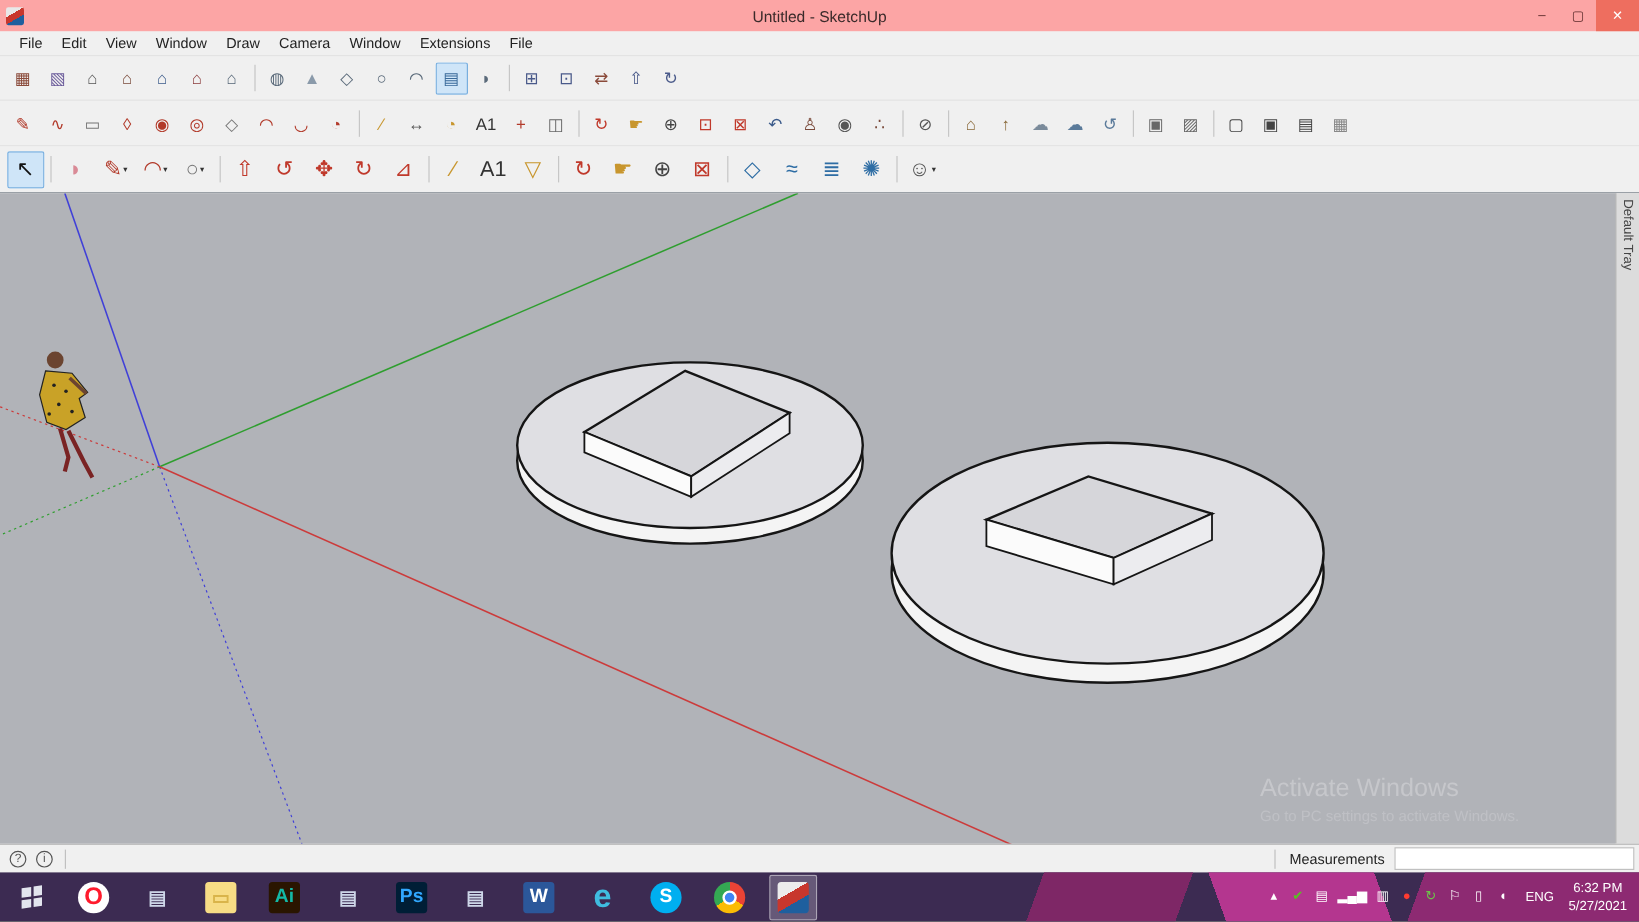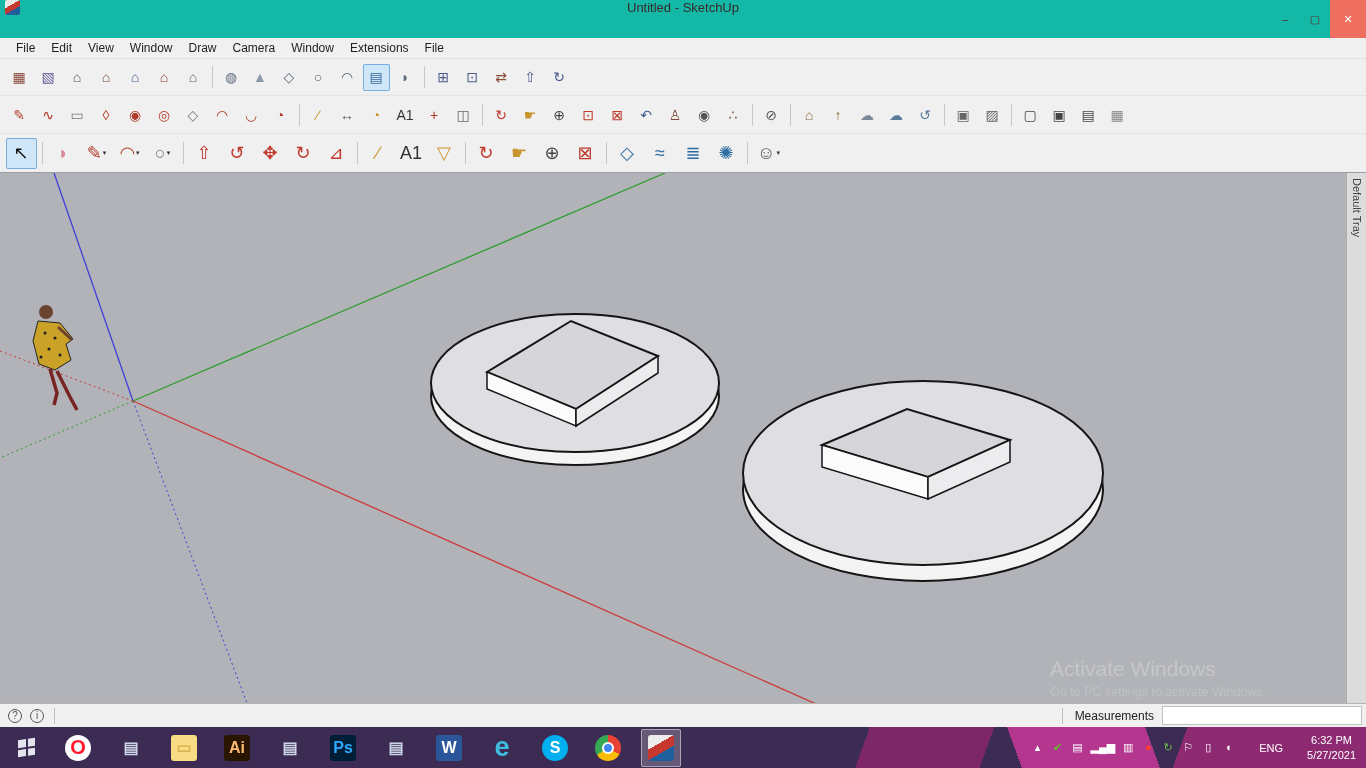--- a/index.html
+++ b/index.html
@@ -1,21 +1,21 @@
 <!DOCTYPE html>
 <html><head>
 <meta charset="utf-8">
 <style>
   * { margin:0; padding:0; box-sizing:border-box; }
   html,body { width:1366px; height:768px; overflow:hidden; }
   body { font-family:"Liberation Sans", sans-serif; background:#000; }
   .screen { width:1366px; height:768px; display:flex; flex-direction:column; background:#f0f0f0; }
 
   
-  .titlebar { height:38px; background:#14b8a6; display:flex; position:relative; flex:0 0 auto; }
+  .titlebar { height:26px; background:#fca5a5; display:flex; align-items:center; position:relative; flex:0 0 auto; }
   .app-icon { width:15px; height:15px; margin-left:5px; border-radius:2px; z-index:2;
               background:linear-gradient(150deg,#e8e8e8 0 36%, #c8372d 36% 62%, #1e5f9e 62%); }
   .win-title { position:absolute; left:0; right:0; text-align:center; font-size:13px; color:#3a2a2a; }
   .win-controls { margin-left:auto; display:flex; height:100%; z-index:2; }
   .winbtn { width:30px; height:100%; display:flex; align-items:center; justify-content:center;
             font-size:11px; color:#5a2a2a; }
   .winbtn.close { width:36px; background:#ee6e5f; color:#fff; }
 
   
   .menubar { height:21px; background:#f0f0f0; display:flex; align-items:center; padding-left:8px;
@@ -79,21 +79,21 @@
   .tb-app[data-name="skype-icon"] .glyph { border-radius:50%; }
   .tb-app[data-name="chrome-icon"] .glyph { border-radius:50%; position:relative; color:transparent;
       background:conic-gradient(#ea4335 0 33%, #fbbc05 0 66%, #34a853 0 100%); }
   .tb-app[data-name="chrome-icon"] .glyph::after { content:""; position:absolute; inset:7px;
       background:#4285f4; border:2px solid #fff; border-radius:50%; }
   .tb-app[data-name="sketchup-taskbar-icon"] .glyph {
       background:linear-gradient(150deg,#ececec 0 36%, #c8372d 36% 62%, #1e5f9e 62%); }
   .tb-right { margin-left:auto; display:flex; align-items:center; gap:6px; padding-right:6px; }
   .tray-ic { min-width:14px; text-align:center; font-size:11px; color:#fff; line-height:1; }
   .tray-ic .glyph { font-size:11px; }
-  .lang { color:#fff; font-size:11px; margin:0 18px; }
+  .lang { color:#fff; font-size:11px; margin:0 6px; }
   .clock { color:#fff; font-size:11px; text-align:center; line-height:1.35; margin-right:4px; }
 </style>
 </head>
 <body>
 
 <div class="screen" data-name="sketchup-window">
 
   <div class="titlebar" data-name="title-bar">
     <div class="app-icon" data-name="sketchup-app-icon"></div>
     <div class="win-title" data-name="window-title">Untitled - SketchUp</div>
@@ -533,21 +533,21 @@
     <div class="tb-app" data-name="opera-icon">
           <span class="glyph" style="color: rgb(255, 27, 45); background: rgb(255, 255, 255);">O</span>
         </div>
         <div class="tb-app" data-name="app-window-icon">
           <span class="glyph" style="color: rgb(205, 214, 232);">▤</span>
         </div>
         <div class="tb-app" data-name="file-explorer-icon">
           <span class="glyph" style="color: rgb(217, 180, 74); background: rgb(247, 220, 133);">▭</span>
         </div>
         <div class="tb-app" data-name="illustrator-icon">
-          <span class="glyph" style="color: #fdba74; background: rgb(42, 21, 0);">Ai</span>
+          <span class="glyph" style="color: #14b8a6; background: rgb(42, 21, 0);">Ai</span>
         </div>
         <div class="tb-app" data-name="app-window-icon-2">
           <span class="glyph" style="color: rgb(205, 214, 232);">▤</span>
         </div>
         <div class="tb-app" data-name="photoshop-icon">
           <span class="glyph" style="color: rgb(49, 168, 255); background: rgb(0, 30, 54);">Ps</span>
         </div>
         <div class="tb-app" data-name="app-window-icon-3">
           <span class="glyph" style="color: rgb(205, 214, 232);">▤</span>
         </div>

